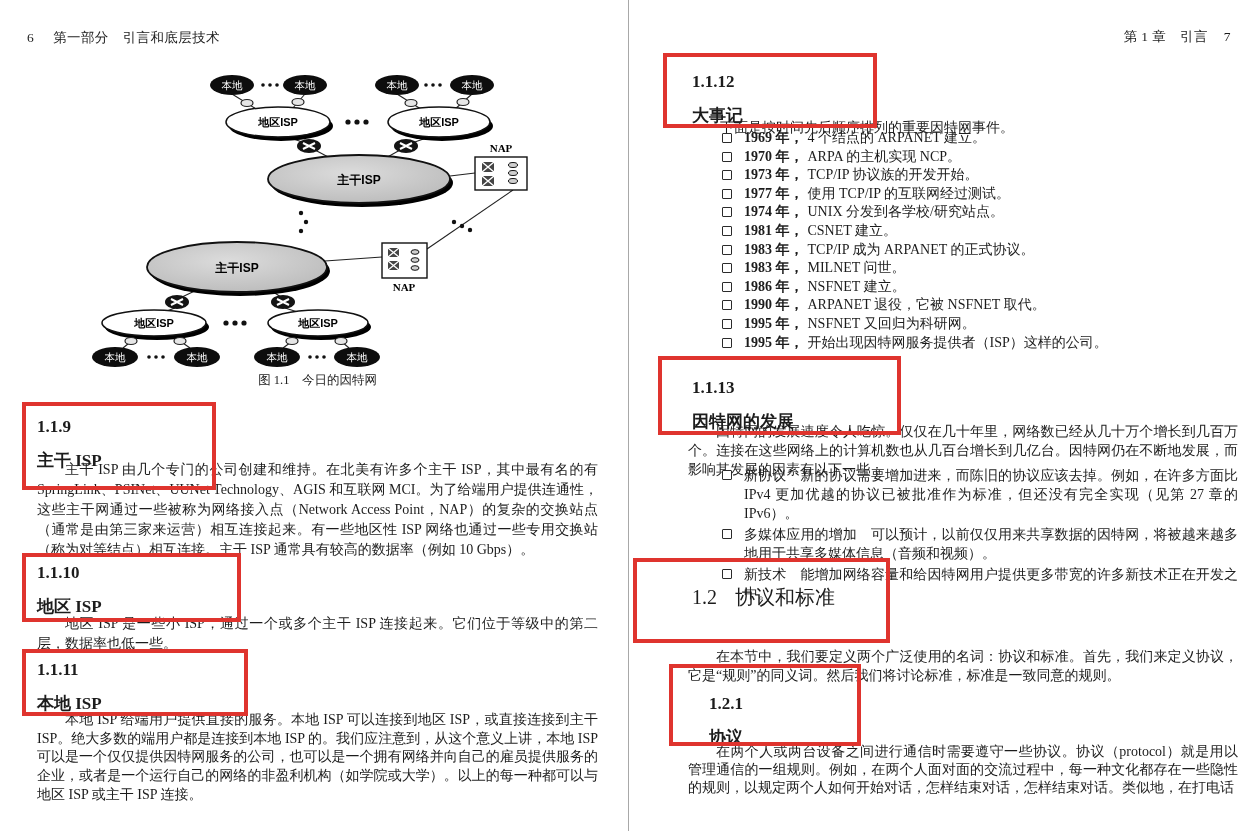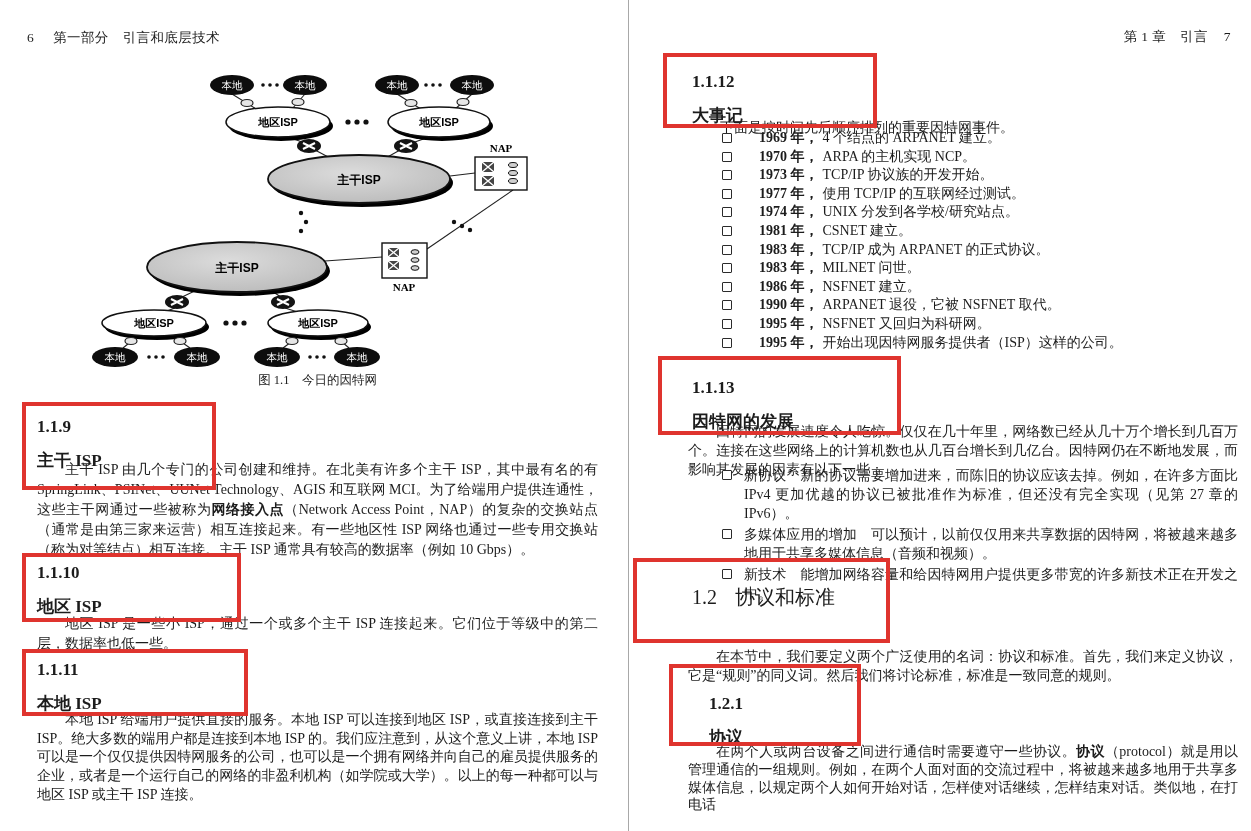--- a/index.html
+++ b/index.html
@@ -16,35 +16,35 @@
 
   .fig-svg{position:absolute;left:85px;top:62px;}
   .fig-caption{position:absolute;left:37px;top:372px;width:561px;text-align:center;font-size:12.5px;}
 
   .h3{position:absolute;display:flex;gap:14px;font-weight:700;font-size:17px;line-height:20px;
       font-family:"Liberation Serif","DejaVu Serif",serif;flex-direction:column;}
   .h2{position:absolute;display:flex;gap:18px;font-weight:400;font-size:20px;line-height:25px;}
 
   .para{position:absolute;font-size:14px;text-align:justify;text-justify:inter-ideograph;}
   .indent{text-indent:2em;}
-  .para b{font-weight:700;}
+  .para b{font-weight:400;}
 
   
   .p-backbone{left:37px;top:446px;width:561px;line-height:20px;}
   .p-regional{left:37px;top:600px;width:561px;line-height:20px;}
   .p-local{left:37px;top:697px;width:561px;line-height:18.7px;}
   .hd-119{left:37px;top:417px;}
   .hd-1110{left:37px;top:563px;}
   .hd-1111{left:37px;top:660px;}
 
   
   .hd-1112{left:64px;top:72px;}
   .p-intro{left:92px;top:105px;width:520px;line-height:18px;}
   .events{position:absolute;left:94px;top:129px;width:516px;font-size:14px;}
-  .event{position:relative;padding-left:37px;line-height:18.6px;white-space:nowrap;}
+  .event{position:relative;padding-left:22px;line-height:18.6px;white-space:nowrap;}
   .sq{position:absolute;left:0;top:4px;width:8px;height:8px;border:1.5px solid #2b2b2b;border-radius:1px;background:#fff;}
   .event b{font-weight:700;margin-right:4px;}
 
   .hd-1113{left:64px;top:378px;}
   .p-growth{left:60px;top:408px;width:550px;line-height:19px;}
   .factors{position:absolute;left:94px;top:466px;width:516px;font-size:14px;text-align:justify;}
   .factor{position:relative;padding-left:22px;line-height:19px;margin-bottom:2px;}
   .factor .term{font-weight:400;margin-right:14px;}
 
   .hd-12{left:64px;top:585px;}
@@ -350,21 +350,21 @@
     <div class="h2 hd-12">
       <span>1.2</span>
       <span>协议和标准</span>
     </div>
     <p class="para indent p-protostd">在本节中，我们要定义两个广泛使用的名词：协议和标准。首先，我们来定义协议，它是“规则”的同义词。然后我们将讨论标准，标准是一致同意的规则。</p>
 
     <div class="h3 hd-121">
       <span>1.2.1</span>
       <span>协议</span>
     </div>
-    <p class="para indent p-protocol"><span>在两个人或两台设备之间进行通信时需要遵守一些协议。</span><b>协议</b><span>（protocol）就是用以管理通信的一组规则。例如，在两个人面对面的交流过程中，将被越来越多地用于共享多媒体信息，以规定两个人如何开始对话，怎样使对话继续，怎样结束对话。类似地，在打电话</span></p>
+    <p class="para indent p-protocol"><span>在两个人或两台设备之间进行通信时需要遵守一些协议。</span><b>协议</b><span>（protocol）就是用以管理通信的一组规则。例如，在两个人面对面的交流过程中，每一种文化都存在一些隐性的规则，以规定两个人如何开始对话，怎样结束对话，怎样结束对话。类似地，在打电话</span></p>
   </div>
 
   <div class="hl hl-119"></div>
   <div class="hl hl-1110"></div>
   <div class="hl hl-1111"></div>
   <div class="hl hl-1112"></div>
   <div class="hl hl-1113"></div>
   <div class="hl hl-12"></div>
   <div class="hl hl-121"></div>
 

